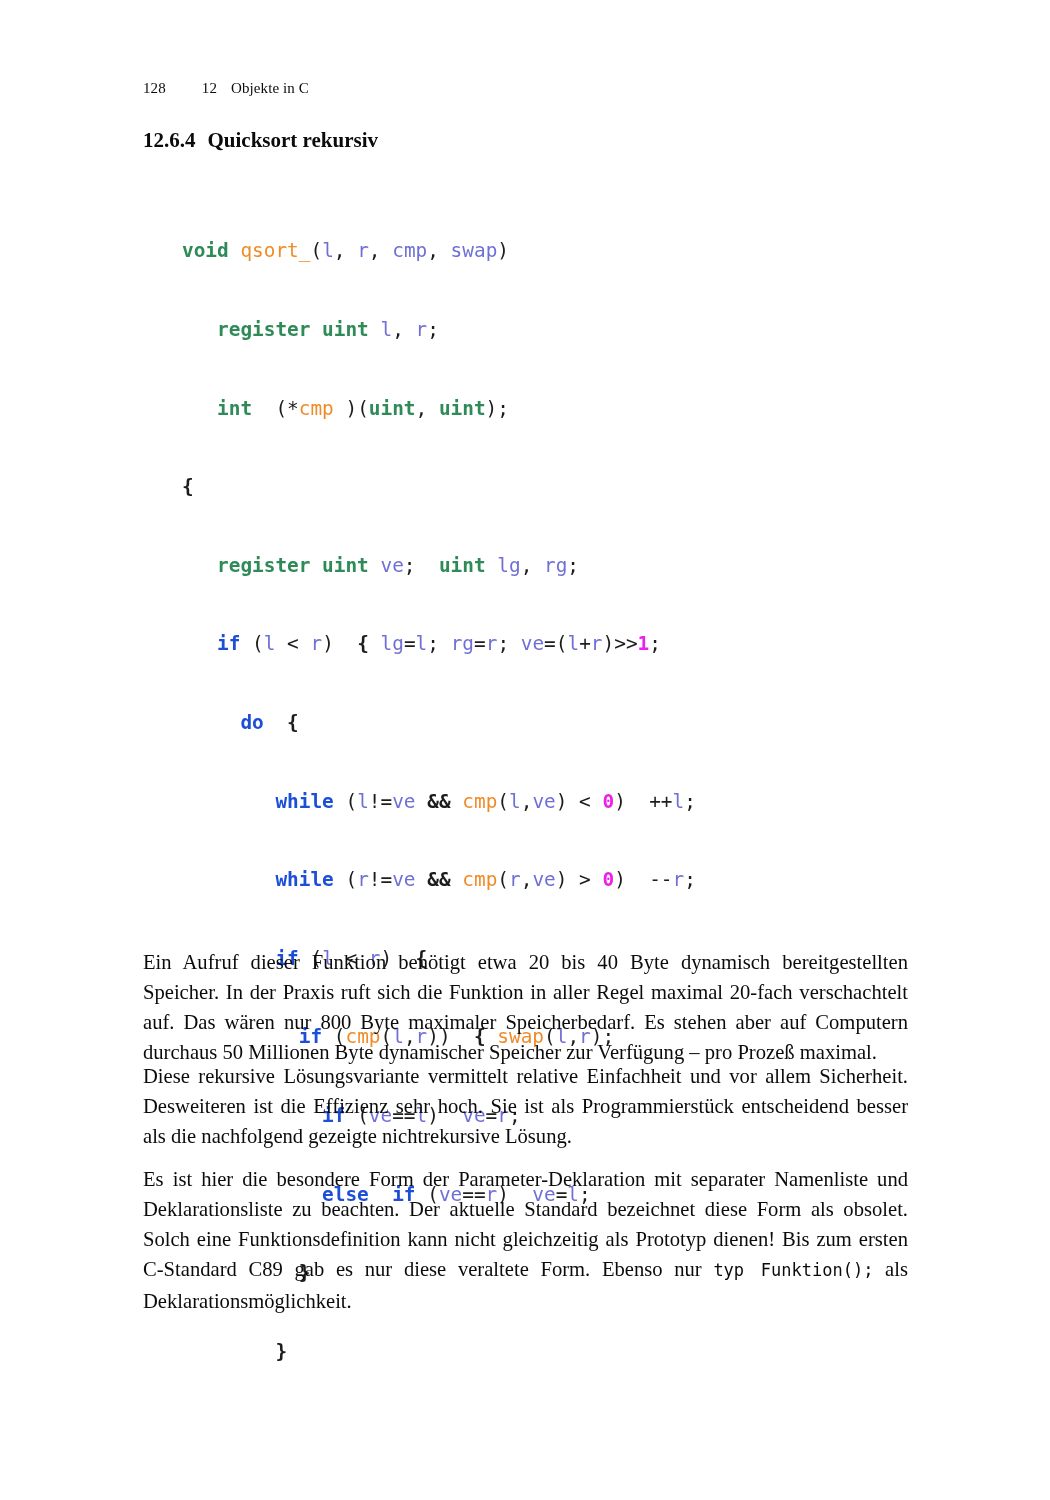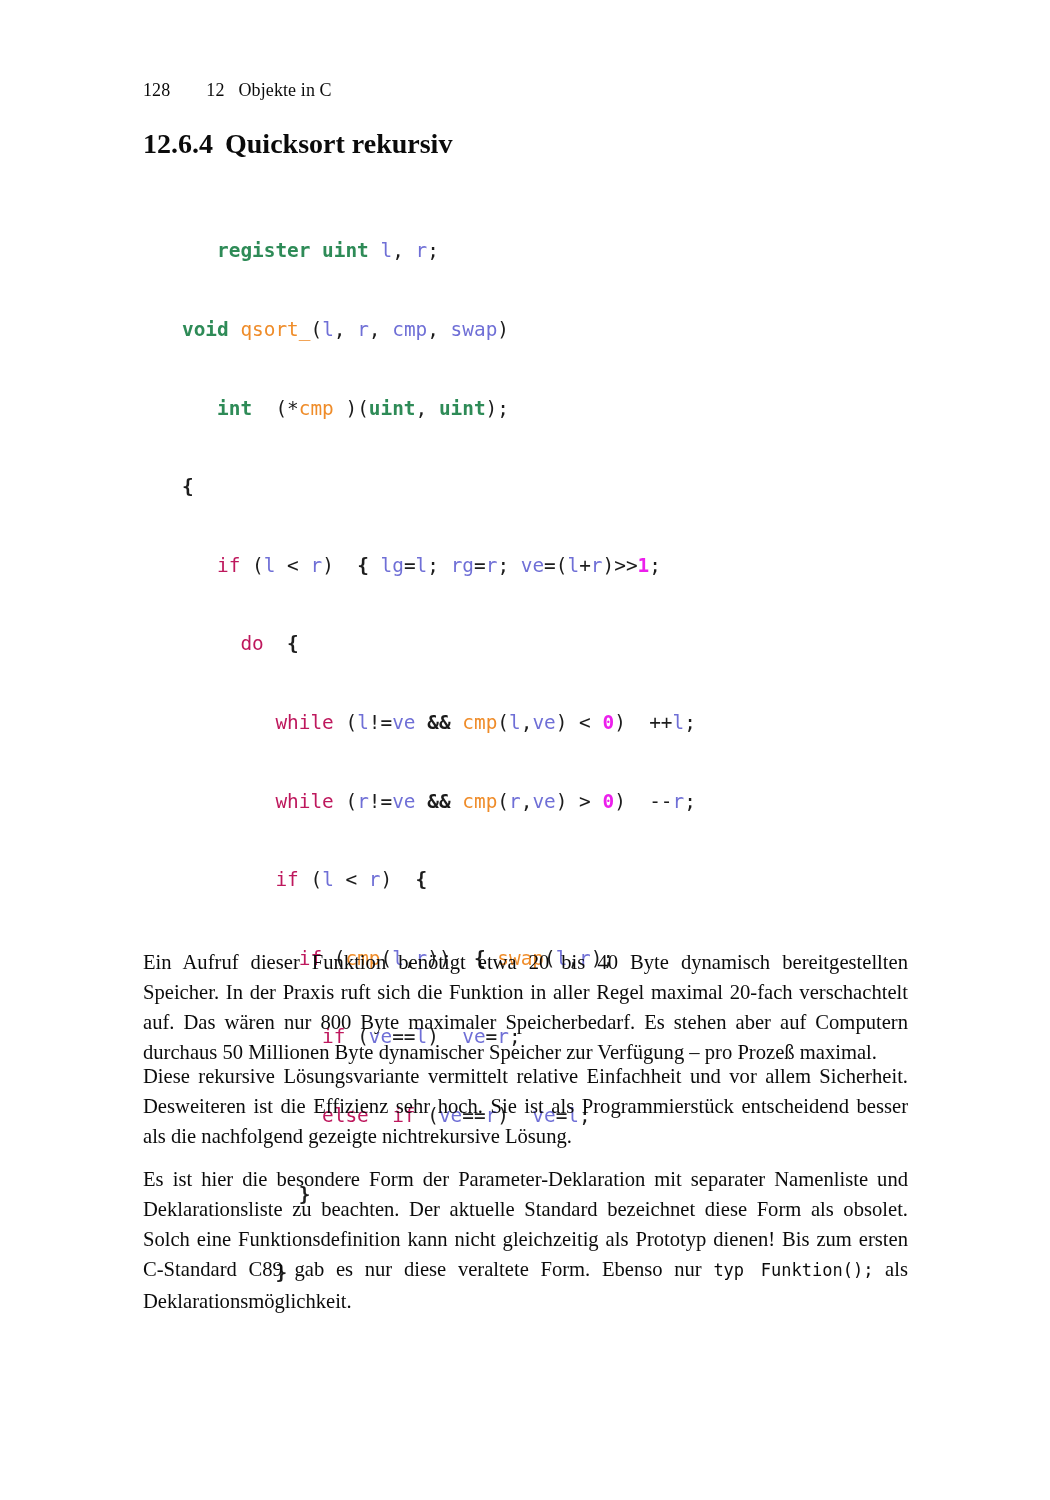--- a/index.html
+++ b/index.html
@@ -23,54 +23,54 @@
     left: 0; top: 0;
     width: 1050px;
     height: 1500px;
   }
 
   
   .running-head {
     position: absolute;
     left: 143px;
     top: 80px;
-    font-size: 18px;
+    font-size: 15px;
     letter-spacing: 0.1px;
     white-space: nowrap;
   }
   .running-head .folio { margin-right: 36px; }
   .running-head .chapno { margin-right: 14px; }
 
   
   .section-heading {
     position: absolute;
     left: 143px;
     top: 128px;
-    font-size: 28px;
+    font-size: 21px;
     font-weight: bold;
     white-space: nowrap;
   }
   .section-heading .secnum { margin-right: 12px; }
 
   
   .code-block {
     position: absolute;
     left: 182px;
     top: 186px;
     font-family: "DejaVu Sans Mono", "Liberation Mono", monospace;
     font-size: 19.4px;
     line-height: 26.2px;
     white-space: pre;
     letter-spacing: 0px;
   }
   .code-line { white-space: pre; height: 26.2px; }
 
   
   .k-type  { color: #2e8b57; font-weight: bold; }   
-  .k-ctrl  { color: #be185d; font-weight: normal; }   
+  .k-ctrl  { color: #1d4ed8; font-weight: bold; }   
   .fn      { color: #ef8c29; }                      
   .var     { color: #6f6fd6; }                      
   .num     { color: #ec1fec; font-weight: bold; }   
   .punct   { color: #1c1c1c; }                      
   .op      { color: #1c1c1c; font-weight: bold; }   
 
   
   .para {
     position: absolute;
     left: 143px;
@@ -97,24 +97,25 @@
 
   <div class="running-head">
     <span class="folio">128</span><span class="chapno">12</span><span>Objekte in C</span>
   </div>
 
   <div class="section-heading">
     <span class="secnum">12.6.4</span><span>Quicksort rekursiv</span>
   </div>
 
   <div class="code-block">
+    <div class="code-line"><span class="k-type">void</span><span class="punct"> </span><span class="fn">qsort_</span><span class="punct">(</span><span class="var">l</span><span class="punct">, </span><span class="var">r</span><span class="punct">, </span><span class="var">cmp</span><span class="punct">, </span><span class="var">swap</span><span class="punct">)</span></div>
     <div class="code-line"><span class="punct">   </span><span class="k-type">register uint</span><span class="punct"> </span><span class="var">l</span><span class="punct">, </span><span class="var">r</span><span class="punct">;</span></div>
-    <div class="code-line"><span class="k-type">void</span><span class="punct"> </span><span class="fn">qsort_</span><span class="punct">(</span><span class="var">l</span><span class="punct">, </span><span class="var">r</span><span class="punct">, </span><span class="var">cmp</span><span class="punct">, </span><span class="var">swap</span><span class="punct">)</span></div>
     <div class="code-line"><span class="punct">   </span><span class="k-type">int</span><span class="punct">  (*</span><span class="fn">cmp</span><span class="punct"> )(</span><span class="k-type">uint</span><span class="punct">, </span><span class="k-type">uint</span><span class="punct">);</span></div>
     <div class="code-line"><span class="op">{</span></div>
+    <div class="code-line"><span class="punct">   </span><span class="k-type">register uint</span><span class="punct"> </span><span class="var">ve</span><span class="punct">;  </span><span class="k-type">uint</span><span class="punct"> </span><span class="var">lg</span><span class="punct">, </span><span class="var">rg</span><span class="punct">;</span></div>
     <div class="code-line"><span class="punct">   </span><span class="k-ctrl">if</span><span class="punct"> (</span><span class="var">l</span><span class="punct"> &lt; </span><span class="var">r</span><span class="punct">)  </span><span class="op">{</span><span class="punct"> </span><span class="var">lg</span><span class="punct">=</span><span class="var">l</span><span class="punct">; </span><span class="var">rg</span><span class="punct">=</span><span class="var">r</span><span class="punct">; </span><span class="var">ve</span><span class="punct">=(</span><span class="var">l</span><span class="punct">+</span><span class="var">r</span><span class="punct">)&gt;&gt;</span><span class="num">1</span><span class="punct">;</span></div>
     <div class="code-line"><span class="punct">     </span><span class="k-ctrl">do</span><span class="punct">  </span><span class="op">{</span></div>
     <div class="code-line"><span class="punct">        </span><span class="k-ctrl">while</span><span class="punct"> (</span><span class="var">l</span><span class="punct">!=</span><span class="var">ve</span><span class="punct"> </span><span class="op">&amp;&amp;</span><span class="punct"> </span><span class="fn">cmp</span><span class="punct">(</span><span class="var">l</span><span class="punct">,</span><span class="var">ve</span><span class="punct">) &lt; </span><span class="num">0</span><span class="punct">)  ++</span><span class="var">l</span><span class="punct">;</span></div>
     <div class="code-line"><span class="punct">        </span><span class="k-ctrl">while</span><span class="punct"> (</span><span class="var">r</span><span class="punct">!=</span><span class="var">ve</span><span class="punct"> </span><span class="op">&amp;&amp;</span><span class="punct"> </span><span class="fn">cmp</span><span class="punct">(</span><span class="var">r</span><span class="punct">,</span><span class="var">ve</span><span class="punct">) &gt; </span><span class="num">0</span><span class="punct">)  --</span><span class="var">r</span><span class="punct">;</span></div>
     <div class="code-line"><span class="punct">        </span><span class="k-ctrl">if</span><span class="punct"> (</span><span class="var">l</span><span class="punct"> &lt; </span><span class="var">r</span><span class="punct">)  </span><span class="op">{</span></div>
     <div class="code-line"><span class="punct">          </span><span class="k-ctrl">if</span><span class="punct"> (</span><span class="fn">cmp</span><span class="punct">(</span><span class="var">l</span><span class="punct">,</span><span class="var">r</span><span class="punct">))  </span><span class="op">{</span><span class="punct"> </span><span class="fn">swap</span><span class="punct">(</span><span class="var">l</span><span class="punct">,</span><span class="var">r</span><span class="punct">);</span></div>
     <div class="code-line"><span class="punct">            </span><span class="k-ctrl">if</span><span class="punct"> (</span><span class="var">ve</span><span class="punct">==</span><span class="var">l</span><span class="punct">)  </span><span class="var">ve</span><span class="punct">=</span><span class="var">r</span><span class="punct">;</span></div>
     <div class="code-line"><span class="punct">            </span><span class="k-ctrl">else</span><span class="punct">  </span><span class="k-ctrl">if</span><span class="punct"> (</span><span class="var">ve</span><span class="punct">==</span><span class="var">r</span><span class="punct">)  </span><span class="var">ve</span><span class="punct">=</span><span class="var">l</span><span class="punct">;</span></div>
     <div class="code-line"><span class="punct">          </span><span class="op">}</span></div>
     <div class="code-line"><span class="punct">        </span><span class="op">}</span></div>

